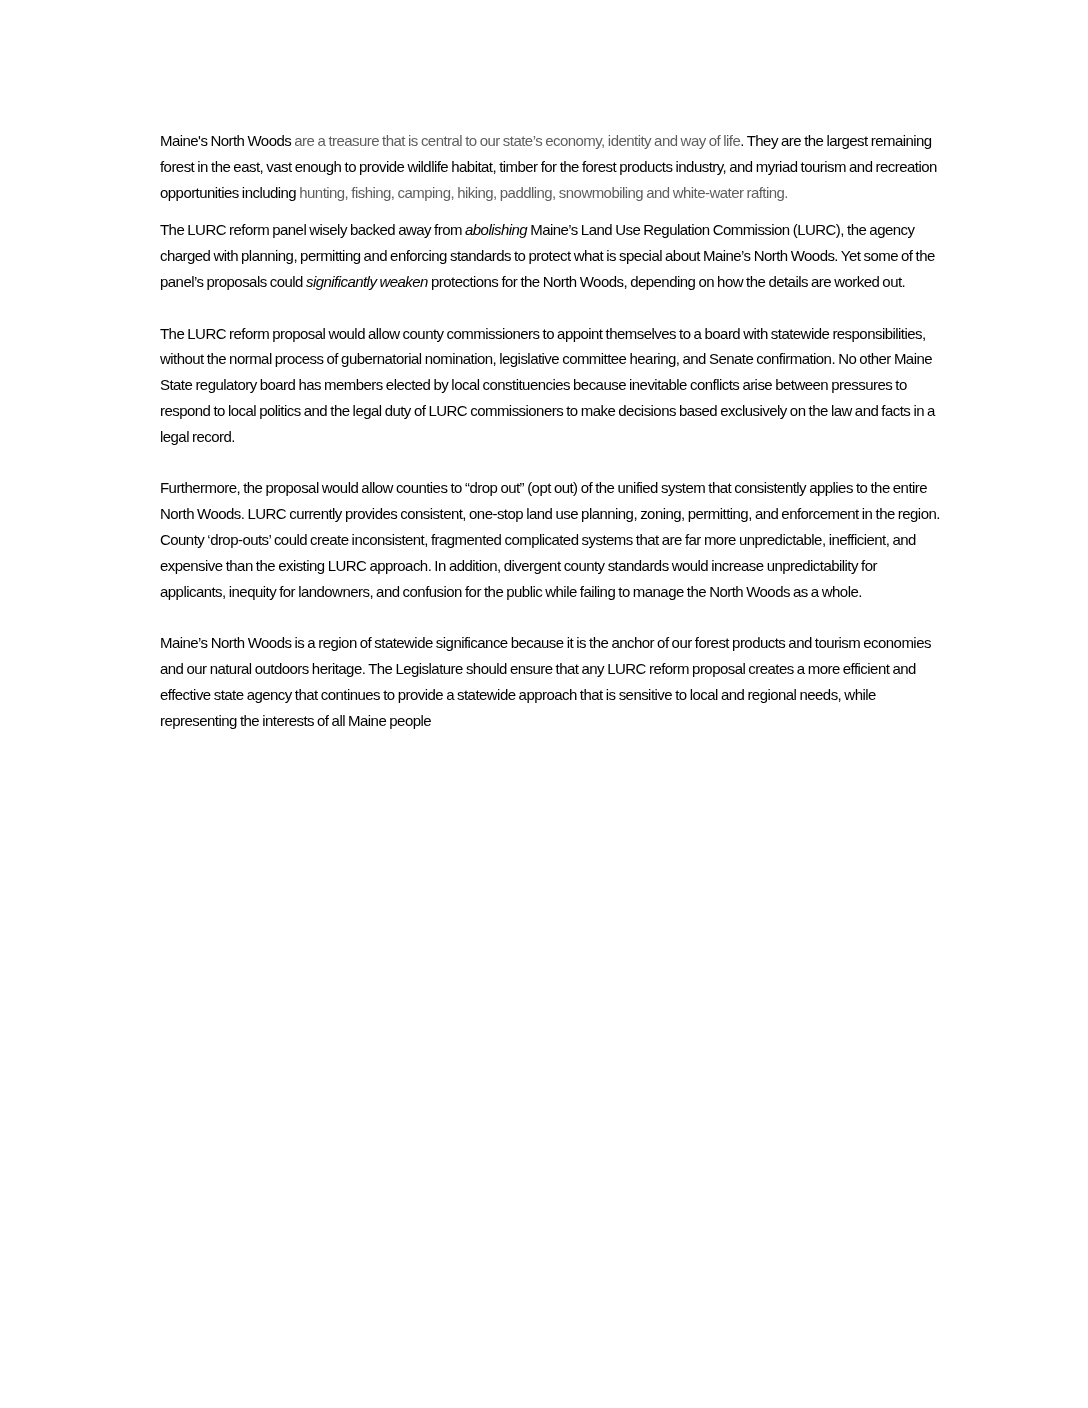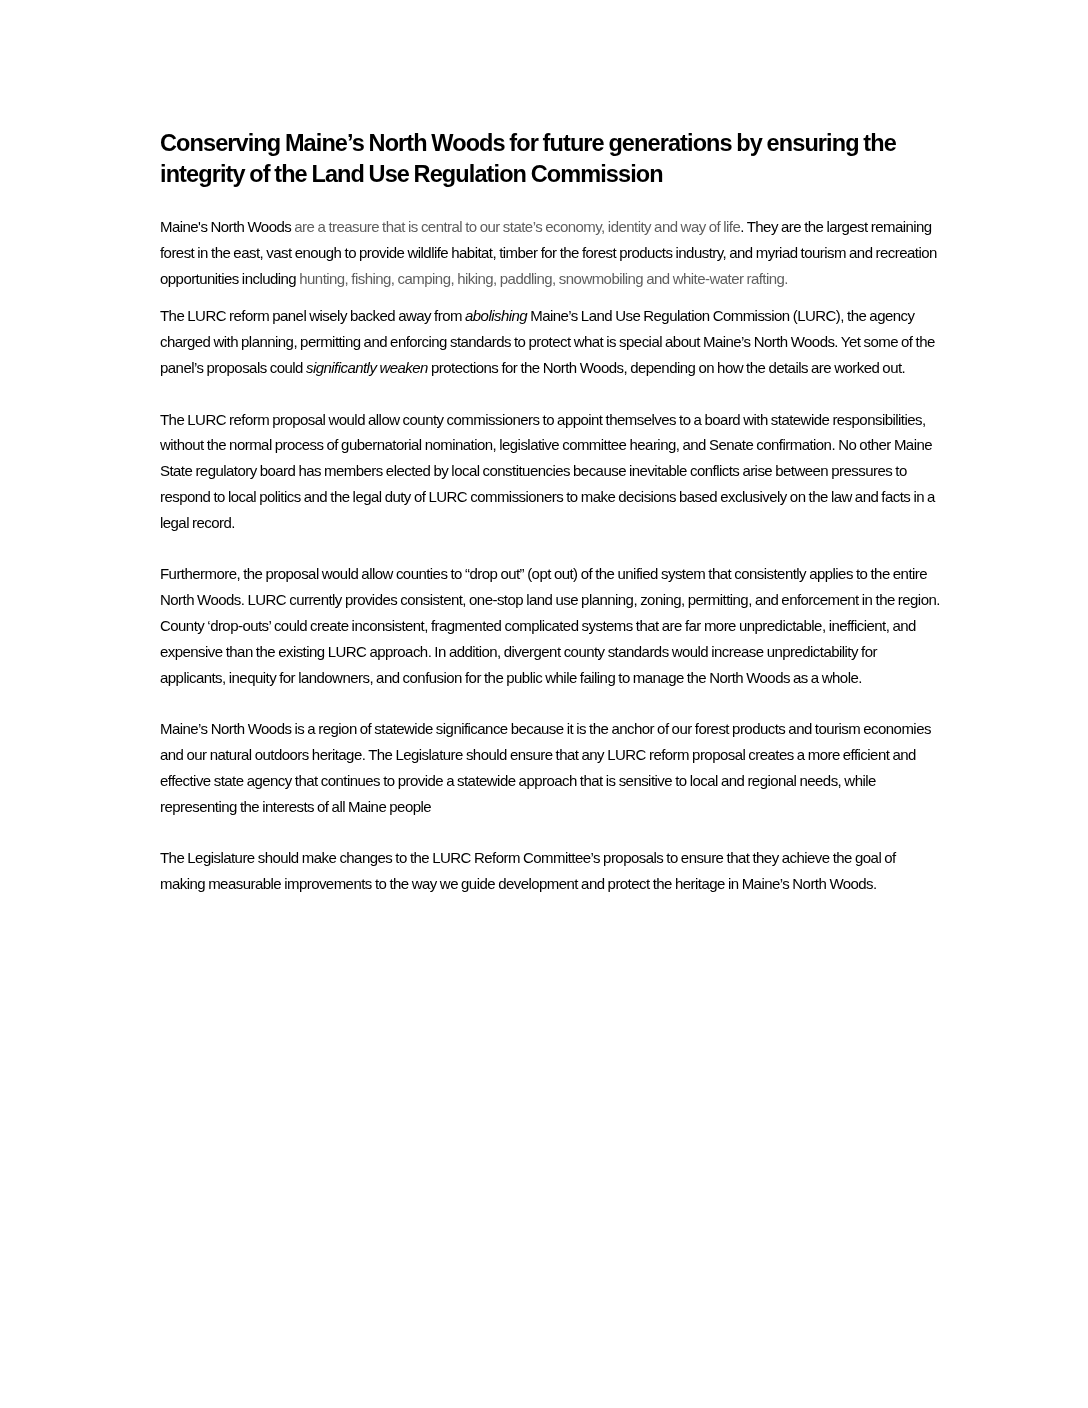--- a/index.html
+++ b/index.html
@@ -41,26 +41,24 @@
     .para.intro {
       margin-bottom: 12px;
     }
     .gray { color: #5f5f5f; }
     .ital { font-style: italic; margin-top: 40px; }
   </style>
 </head>
 <body>
 
 <div class="page">
-  <h1 class="title">Conserving Maine’s North Woods for future generations by ensuring the integrity of the Land Use Regulation Commission</h1>
 
   <p class="para intro"><span>Maine's North Woods</span><span class="gray"> are a treasure that is central to our state’s economy, identity and way of life</span><span>. They are the largest remaining forest in the east, vast enough to provide wildlife habitat, timber for the forest products industry, and myriad tourism and recreation opportunities including </span><span class="gray">hunting, fishing, camping, hiking, paddling, snowmobiling and white-water rafting.</span></p>
 
   <p class="para"><span>The LURC reform panel wisely backed away from </span><span class="ital">abolishing</span><span> Maine’s Land Use Regulation Commission (LURC), the agency charged with planning, permitting and enforcing standards to protect what is special about Maine’s North Woods. Yet some of the panel’s proposals could </span><span class="ital">significantly weaken</span><span> protections for the North Woods, depending on how the details are worked out.</span></p>
 
   <p class="para"><span>The LURC reform proposal would allow county commissioners to appoint themselves to a board with statewide responsibilities, without the normal process of gubernatorial nomination, legislative committee hearing, and Senate confirmation. No other Maine State regulatory board has members elected by local constituencies because inevitable conflicts arise between pressures to respond to local politics and the legal duty of LURC commissioners to make decisions based exclusively on the law and facts in a legal record.</span></p>
 
   <p class="para"><span>Furthermore, the proposal would allow counties to “drop out” (opt out) of the unified system that consistently applies to the entire North Woods. LURC currently provides consistent, one-stop land use planning, zoning, permitting, and enforcement in the region.  County ‘drop-outs’ could create inconsistent, fragmented complicated systems that are far more unpredictable, inefficient, and expensive than the existing LURC approach. In addition, divergent county standards would increase unpredictability for applicants, inequity for landowners, and confusion for the public while failing to manage the North Woods as a whole.</span></p>
 
   <p class="para"><span>Maine’s North Woods is a region of statewide significance because it is the anchor of our forest products and tourism economies and our natural outdoors heritage. The Legislature should ensure that any LURC reform proposal creates a more efficient and effective state agency that continues to provide a statewide approach that is sensitive to local and regional needs, while representing the interests of all Maine people</span></p>
 
-  <p class="para"><span>The Legislature should make changes to the LURC Reform Committee’s proposals to ensure that they achieve the goal of making measurable improvements to the way we guide development and protect the heritage in Maine’s North Woods.</span></p>
 </div>
 
 </body></html>

